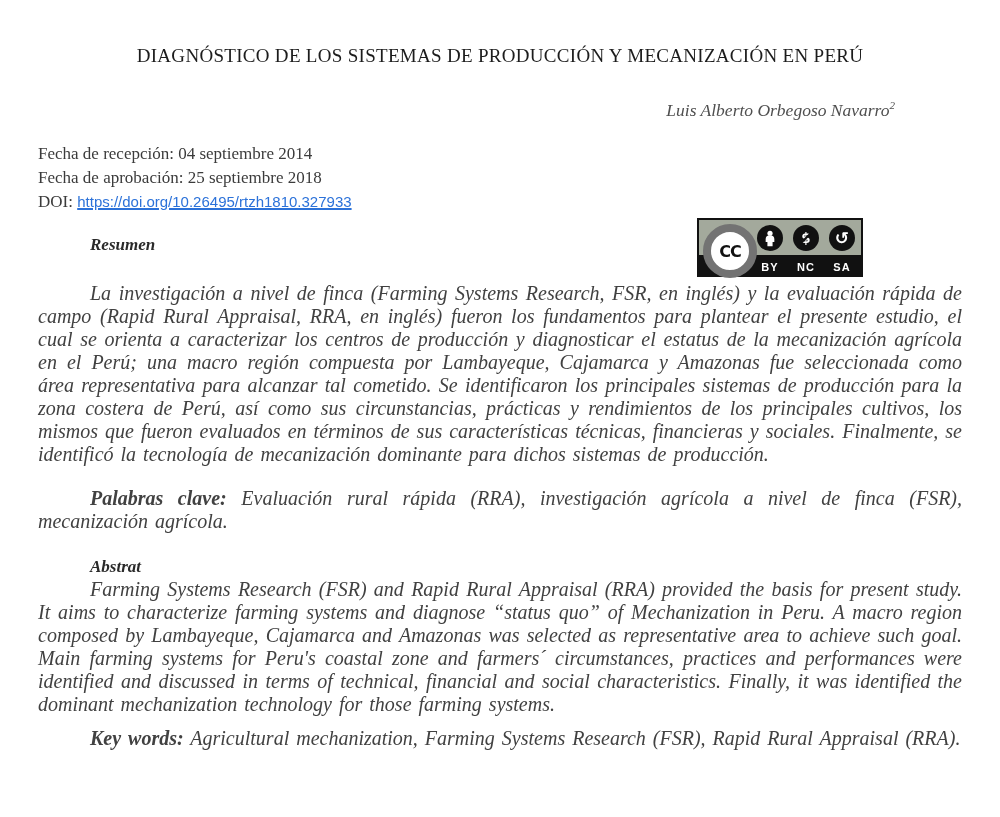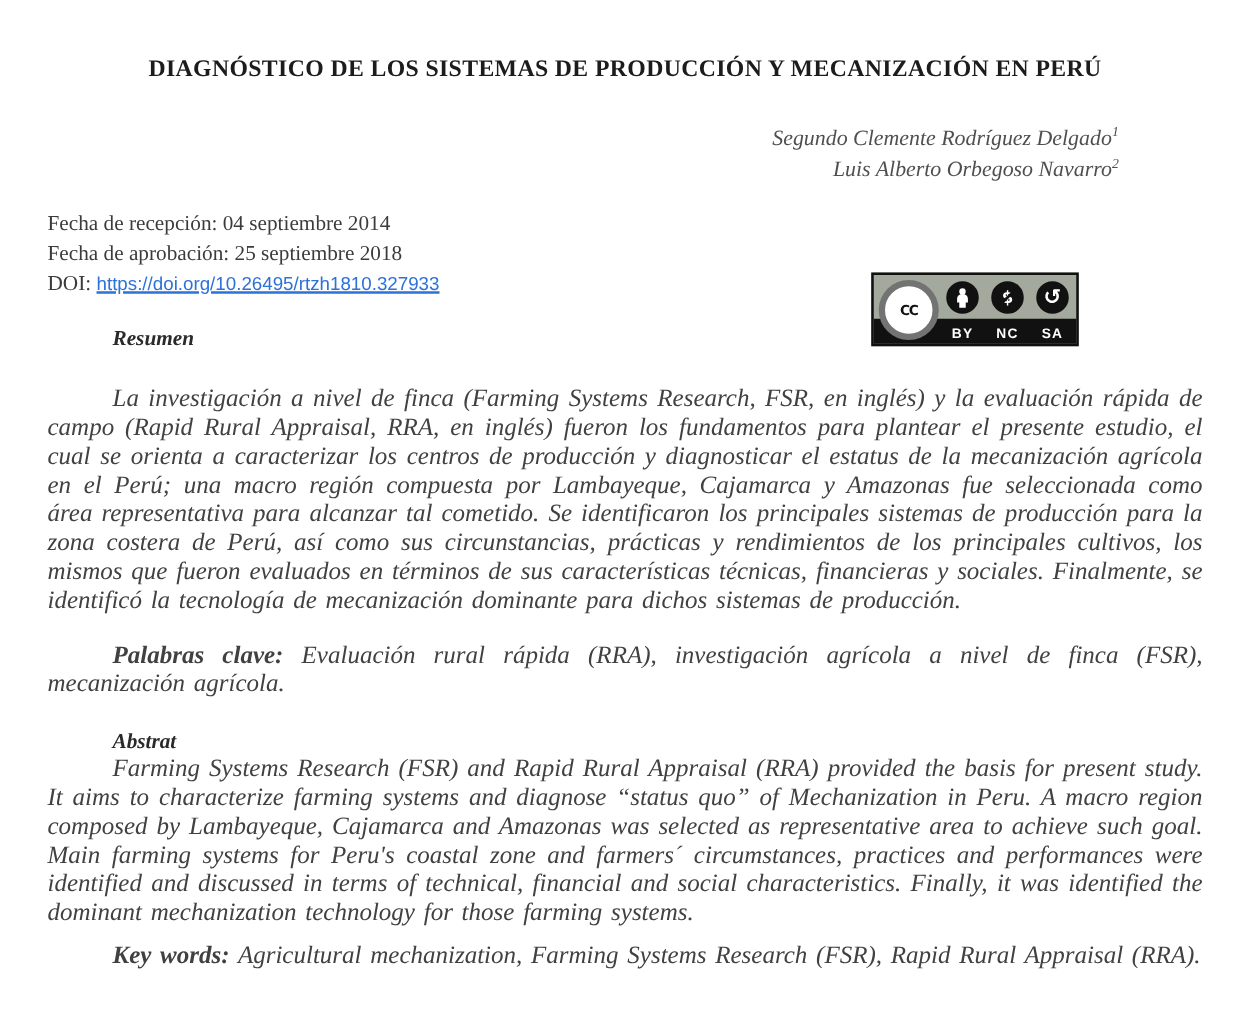--- a/index.html
+++ b/index.html
@@ -10,21 +10,21 @@
     overflow:hidden;
     font-family:"Liberation Serif", serif;
   }
   .doc{
     padding:45px 38px 0 38px;
   }
   .title{
     margin:0;
     text-align:center;
     font-size:19px;
-    font-weight:bold;
+    font-weight:normal;
     letter-spacing:0.3px;
     color:#1c1c1c;
     line-height:22px;
   }
   .subtitle{
     margin:27px 0 0 0;
     text-align:center;
     font-size:17px;
     font-weight:bold;
     letter-spacing:0.3px;
@@ -77,25 +77,25 @@
     font-weight:bold;font-size:11px;line-height:14px;
     text-align:center;letter-spacing:1px;
   }
   .cc-label.l0{left:56px;}
   .cc-label.l1{left:92px;}
   .cc-label.l2{left:128px;}
   .cc-circle{
     position:absolute;left:4px;top:4px;
     width:38px;height:38px;
     background:#fff;
-    border:5px solid #737373;
+    border:8px solid #737373;
     border-radius:50%;
     display:flex;align-items:center;justify-content:center;
     font-family:"DejaVu Sans", sans-serif;
-    font-weight:bold;font-size:11px;letter-spacing:-1px;color:#111;
+    font-weight:bold;font-size:16px;letter-spacing:-1px;color:#111;
     z-index:2;
   }
   .cc-icon{
     position:absolute;top:5px;
     width:26px;height:26px;border-radius:50%;
     background:#111;
     display:flex;align-items:center;justify-content:center;
   }
   .cc-icon.i0{left:58px;}
   .cc-icon.i1{left:94px;}
@@ -136,21 +136,20 @@
 </head>
 <body>
 
 <div class="page">
   <div class="doc">
 
     <h1 class="title">DIAGNÓSTICO DE LOS SISTEMAS DE PRODUCCIÓN Y MECANIZACIÓN EN PERÚ</h1>
 
 
     <div class="authors">
-      <div><span>Segundo Clemente Rodríguez Delgado</span><sup>1</sup></div>
       <div><span>Luis Alberto Orbegoso Navarro</span><sup>2</sup></div>
     </div>
 
     <div class="meta">
       <div class="meta-row">Fecha de recepción: 04 septiembre 2014</div>
       <div class="meta-row">Fecha de aprobación: 25 septiembre 2018</div>
       <div class="meta-row">
         <span>DOI:</span>
         <a class="doi-link">https://doi.org/10.26495/rtzh1810.327933</a>
       </div>

